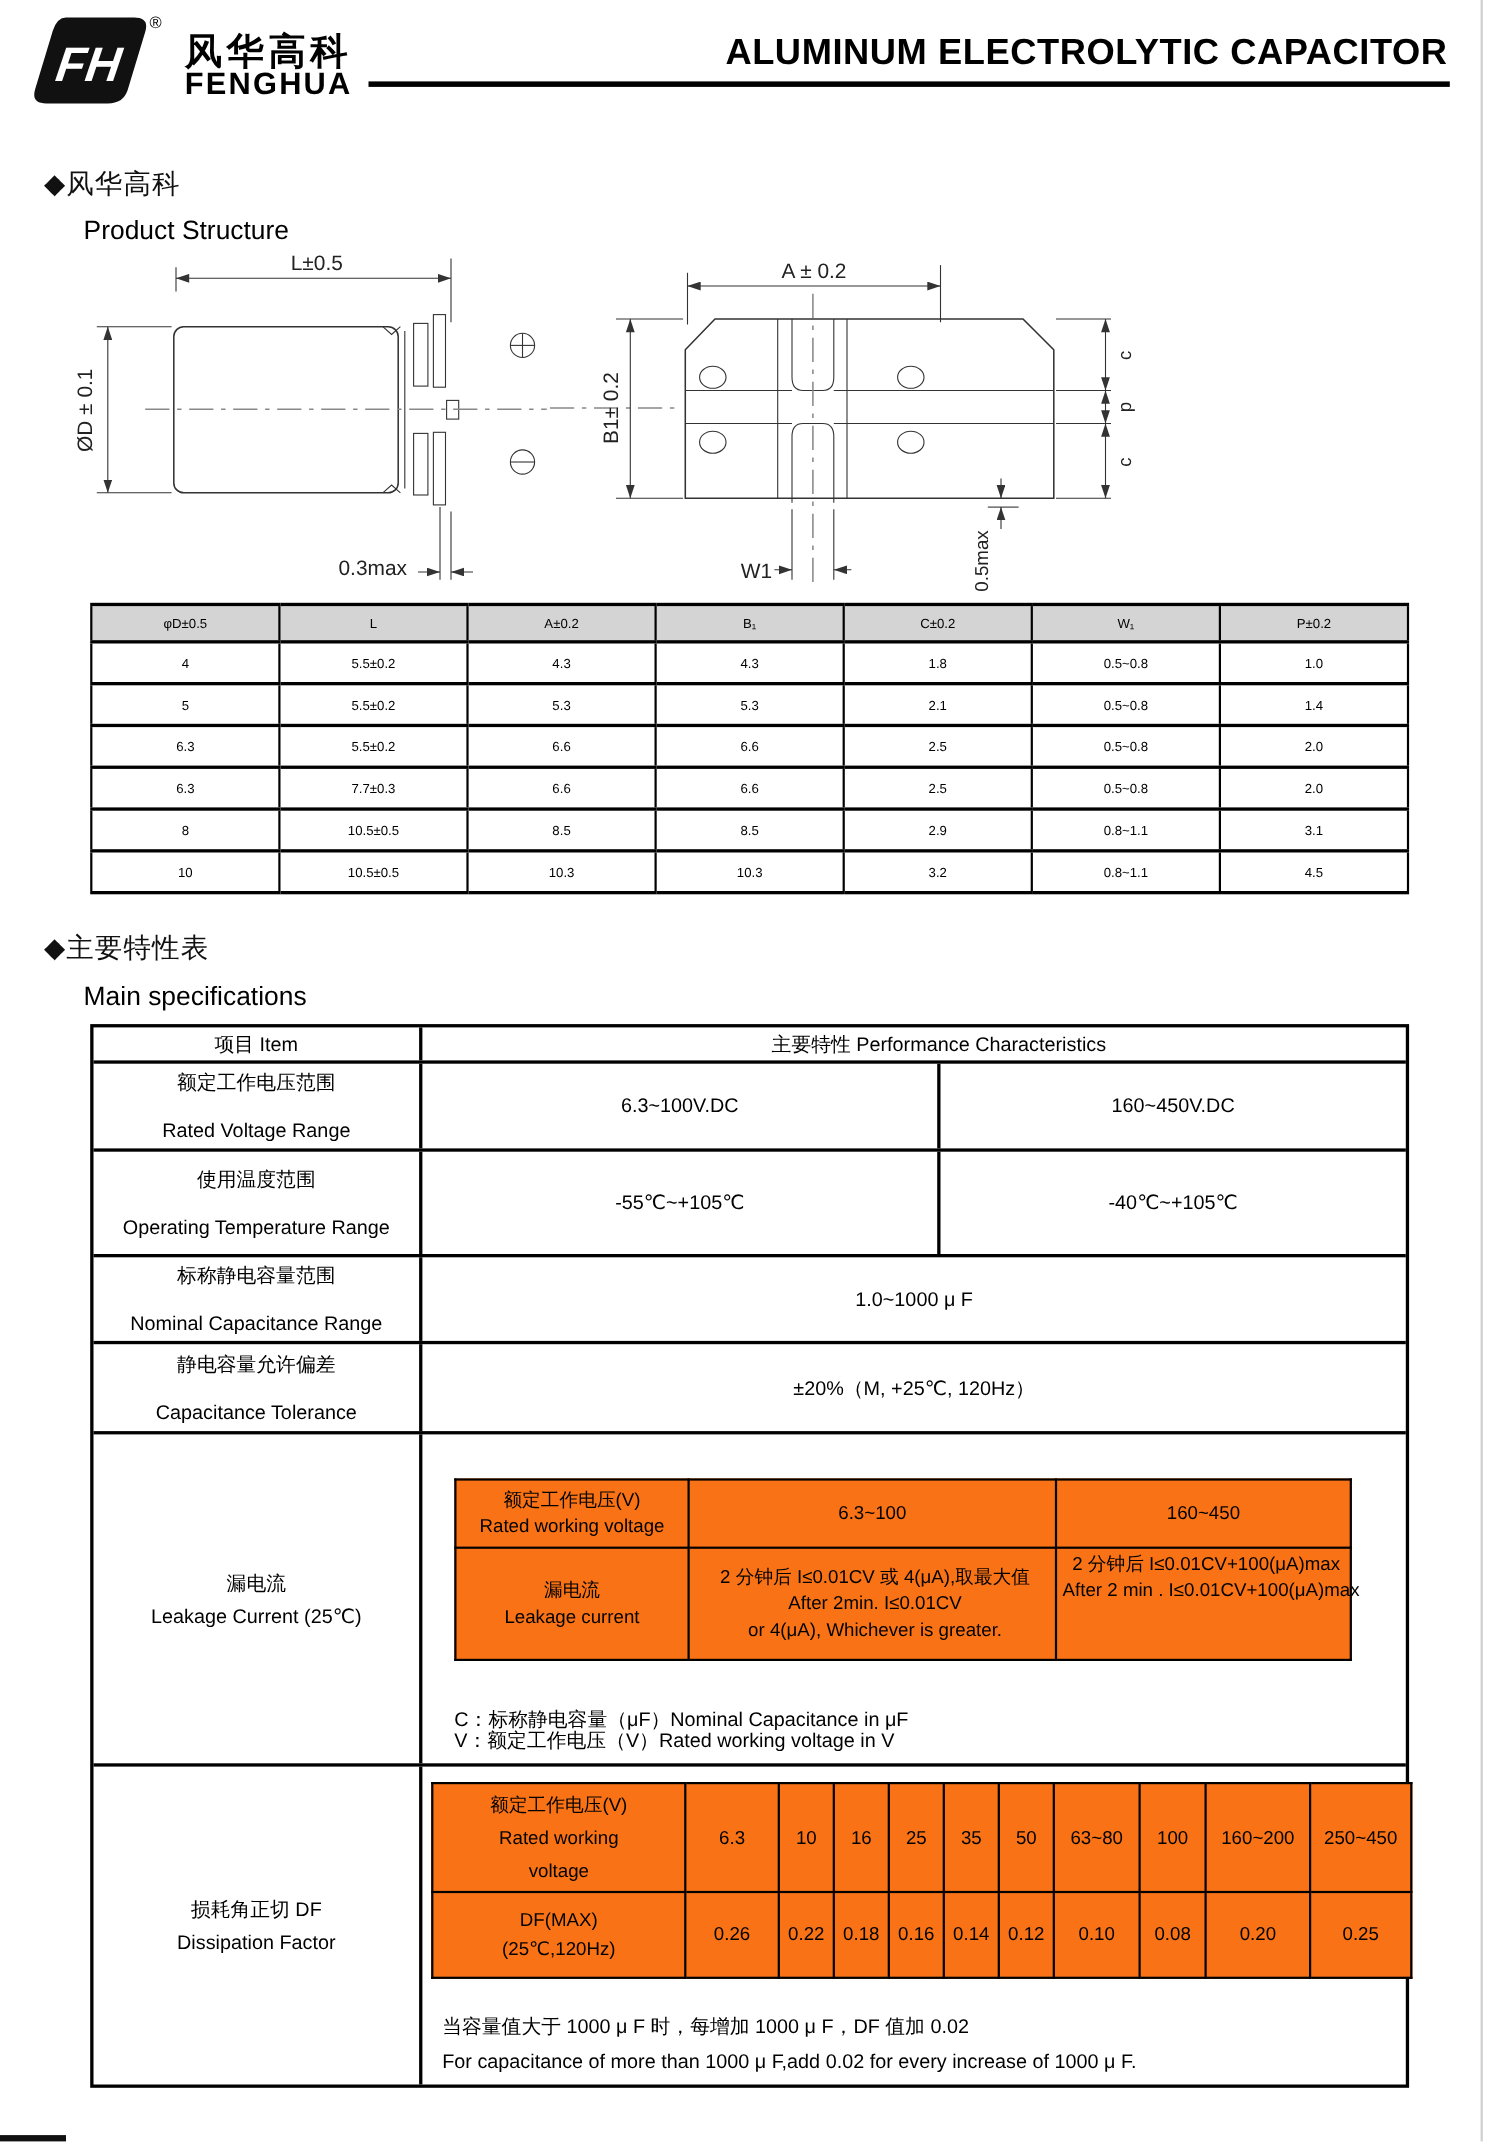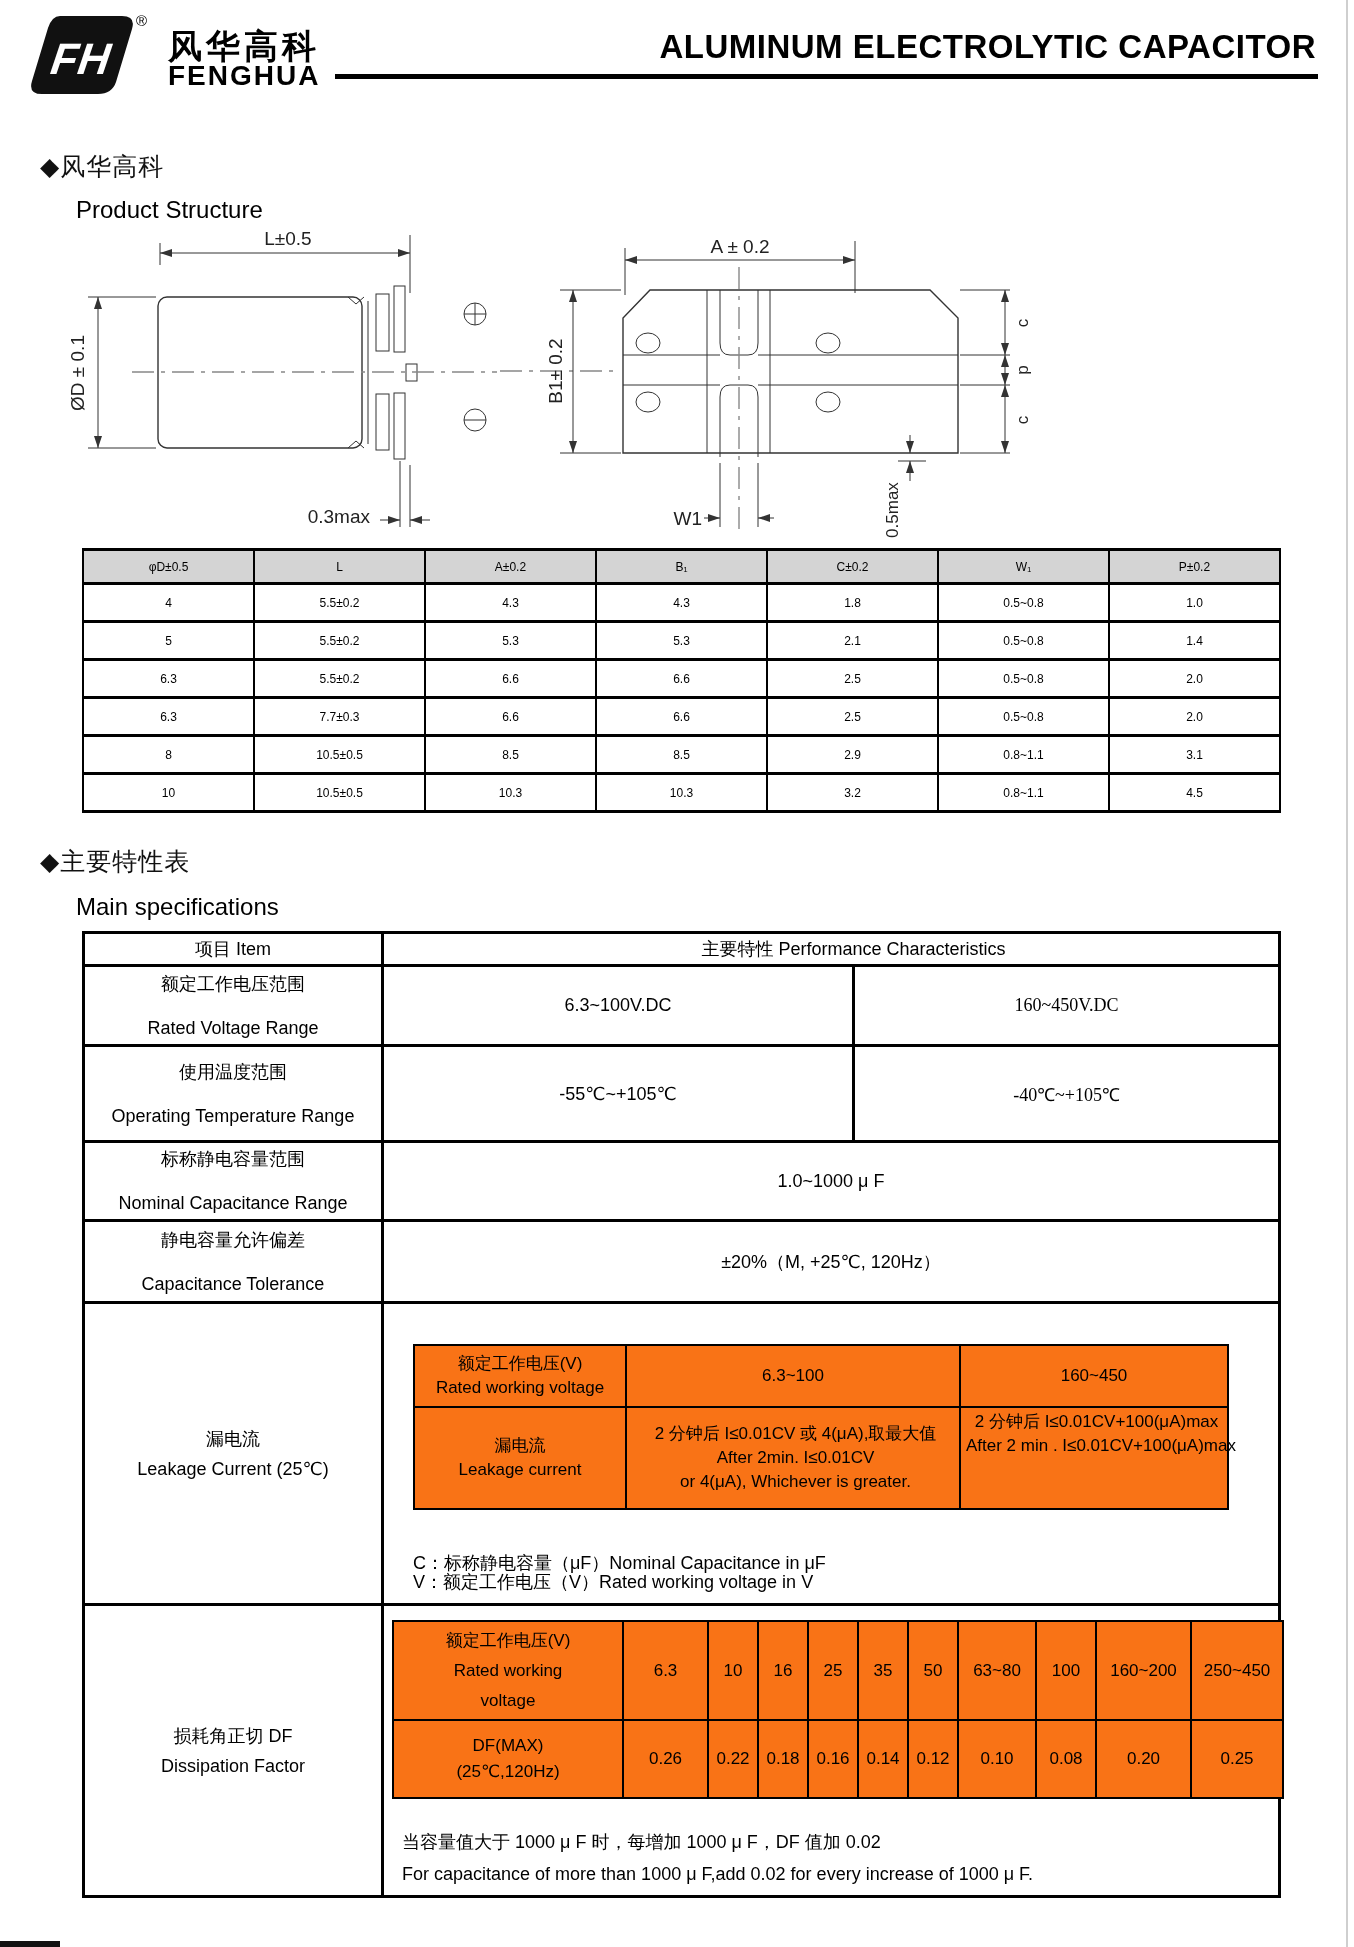--- a/index.html
+++ b/index.html
@@ -36,21 +36,21 @@
   
   .spec{position:absolute;left:82px;top:931px;width:1199px;border:3px solid #000;box-sizing:border-box;}
   .srow{display:flex;border-top:3px solid #000;box-sizing:border-box;}
   .srow:first-child{border-top:none;gap:45px;}
   .sitem{flex:0 0 296px;border-right:3px solid #000;display:flex;flex-direction:column;
          justify-content:center;align-items:center;text-align:center;font-size:18px;gap:20px;line-height:24px;}
   .sitem.tight{gap:6px;}
   .sbody{flex:1;display:flex;align-items:center;justify-content:center;font-size:18px;}
   .sbody.split{align-items:stretch;justify-content:flex-start;}
   .half{width:468px;border-right:3px solid #000;display:flex;align-items:center;justify-content:center;}
-  .half2{flex:1;display:flex;align-items:center;justify-content:center;font-family:Liberation Serif, serif;}
+  .half2{flex:1;display:flex;align-items:center;justify-content:center;}
   .sbody.blockcell{display:block;position:relative;}
   .rh0{height:30px;} .rh1{height:80px;} .rh2{height:96px;justify-content:center;} .rh3{height:79px;}
   .rh4{height:82px;} .rh5{height:302px;} .rh6{height:292px;}
 
   .itab{border-collapse:collapse;table-layout:fixed;position:absolute;background:#f97316;}
   .itab td{border:2px solid #000;font-size:17px;text-align:center;vertical-align:middle;line-height:24px;}
   .ltab{left:29px;top:40px;width:802px;}
   .ltab .c0{width:208px;} .ltab .c1{width:330px;} .ltab .c2{width:264px;}
   .ltab .hrow td{height:58px;}
   .ltab .brow td{height:96px;}

